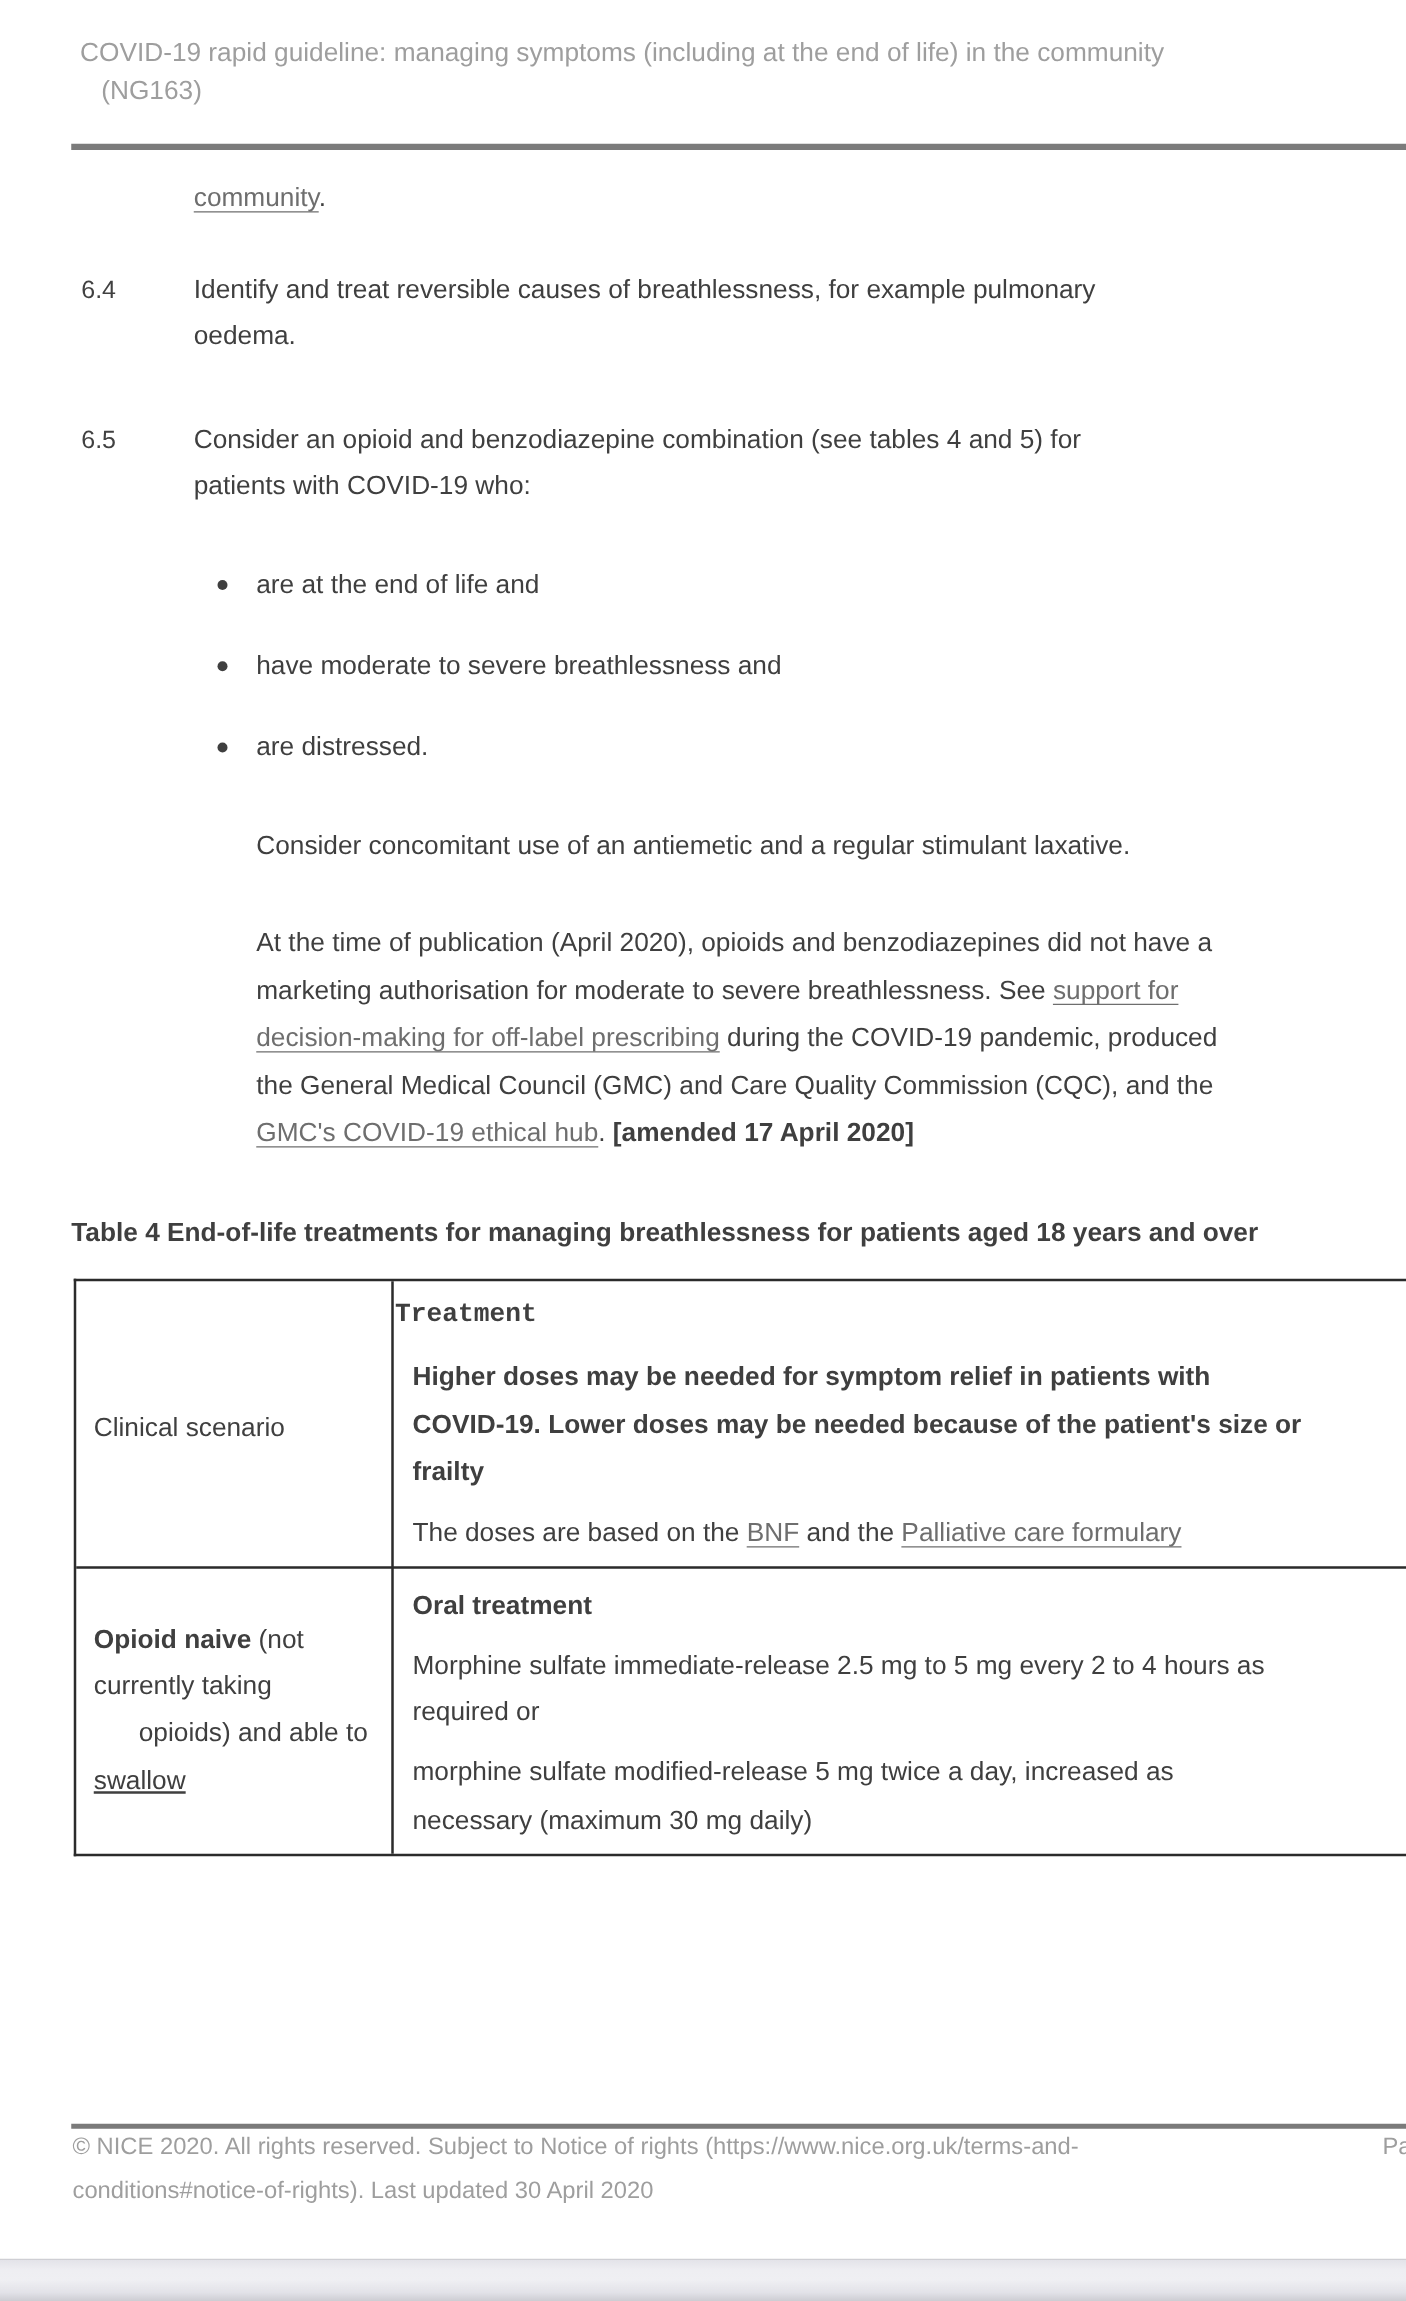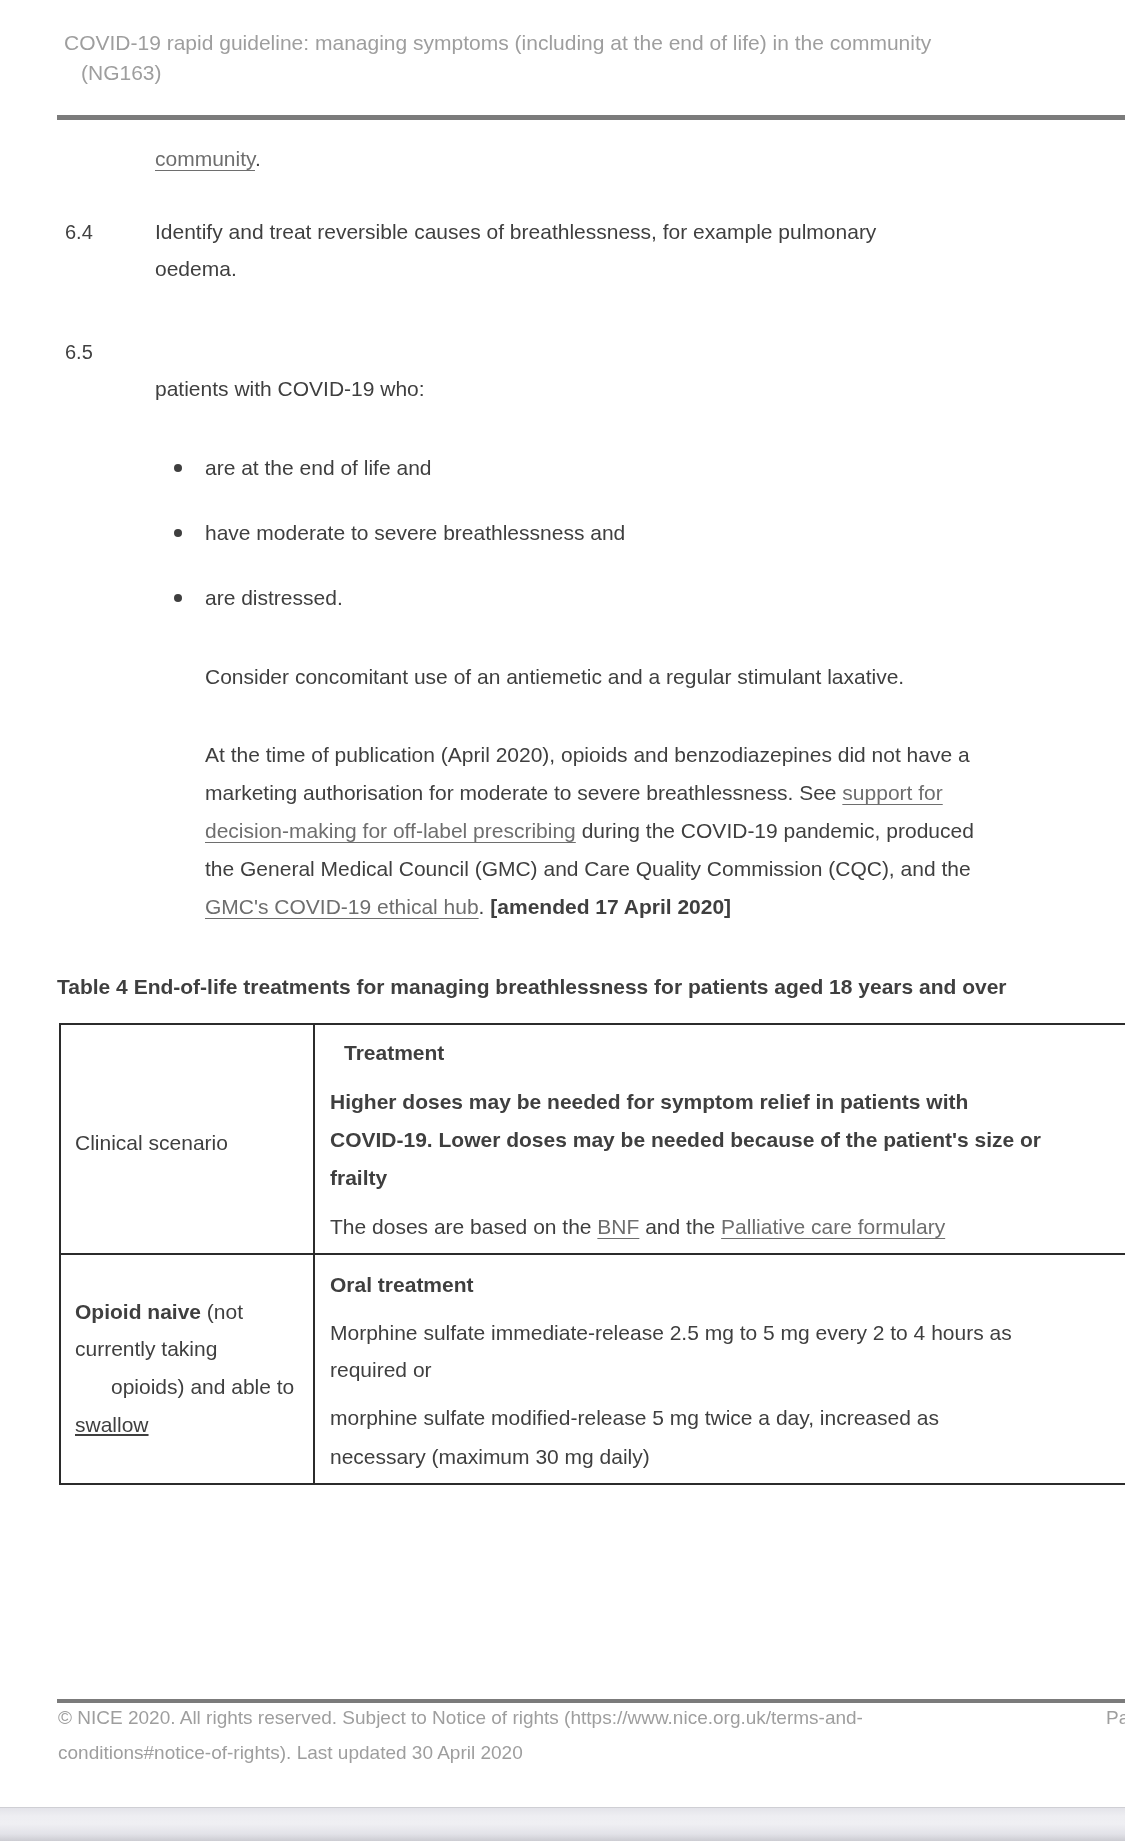--- a/index.html
+++ b/index.html
@@ -31,20 +31,21 @@
   <div class="tl gray" style="left:60px;top:62px;margin-left:21px;">(NG163)</div>
   <div class="rule" style="left:57px;top:115px;width:1068px;height:5px;"></div>
 
   <div class="tl" style="left:155px;top:148px;"><span class="link">community</span><span>.</span></div>
 
   <div class="tl num" style="left:65px;top:222px;">6.4</div>
   <div class="tl" style="left:155px;top:221px;">Identify and treat reversible causes of breathlessness, for example pulmonary</div>
   <div class="tl" style="left:155px;top:258px;">oedema.</div>
 
   <div class="tl num" style="left:65px;top:342px;">6.5</div>
+  <div class="tl" style="left:155px;top:341px;">Consider an opioid and benzodiazepine combination (see tables 4 and 5) for</div>
   <div class="tl" style="left:155px;top:378px;">patients with COVID-19 who:</div>
 
   <div class="bullet" style="left:174px;top:464px;"></div>
   <div class="tl" style="left:205px;top:457px;">are at the end of life and</div>
   <div class="bullet" style="left:174px;top:529px;"></div>
   <div class="tl" style="left:205px;top:522px;">have moderate to severe breathlessness and</div>
   <div class="bullet" style="left:174px;top:594px;"></div>
   <div class="tl" style="left:205px;top:587px;">are distressed.</div>
 
   <div class="tl" style="left:205px;top:666px;">Consider concomitant use of an antiemetic and a regular stimulant laxative.</div>
@@ -56,21 +57,21 @@
   <div class="tl" style="left:205px;top:896px;"><span class="link">GMC's COVID-19 ethical hub</span><span>. </span><span class="b">[amended 17 April 2020]</span></div>
 
   <div class="tl b" style="left:57px;top:976px;">Table 4 End-of-life treatments for managing breathlessness for patients aged 18 years and over</div>
 
   <div class="tbl">
     <div class="vdiv"></div>
     <div class="hdiv"></div>
   </div>
 
   <div class="tl" style="left:75px;top:1132px;">Clinical scenario</div>
-  <div class="tl b" style="left:344px;top:1042px;">Treatment</div>
+  <div class="tl b" style="left:316px;top:1042px;font-family:Liberation Mono, monospace;">Treatment</div>
   <div class="tl b" style="left:330px;top:1091px;">Higher doses may be needed for symptom relief in patients with</div>
   <div class="tl b" style="left:330px;top:1129px;">COVID-19. Lower doses may be needed because of the patient's size or</div>
   <div class="tl b" style="left:330px;top:1167px;">frailty</div>
   <div class="tl" style="left:330px;top:1216px;"><span>The doses are based on the </span><span class="link">BNF</span><span> and the </span><span class="link">Palliative care formulary</span></div>
 
   <div class="tl" style="left:75px;top:1301px;"><span class="b">Opioid naive</span><span> (not</span></div>
   <div class="tl" style="left:75px;top:1338px;">currently taking</div>
   <div class="tl" style="left:75px;top:1376px;margin-left:36px;">opioids) and able to</div>
   <div class="tl" style="left:75px;top:1414px;text-decoration:underline;">swallow</div>
 

